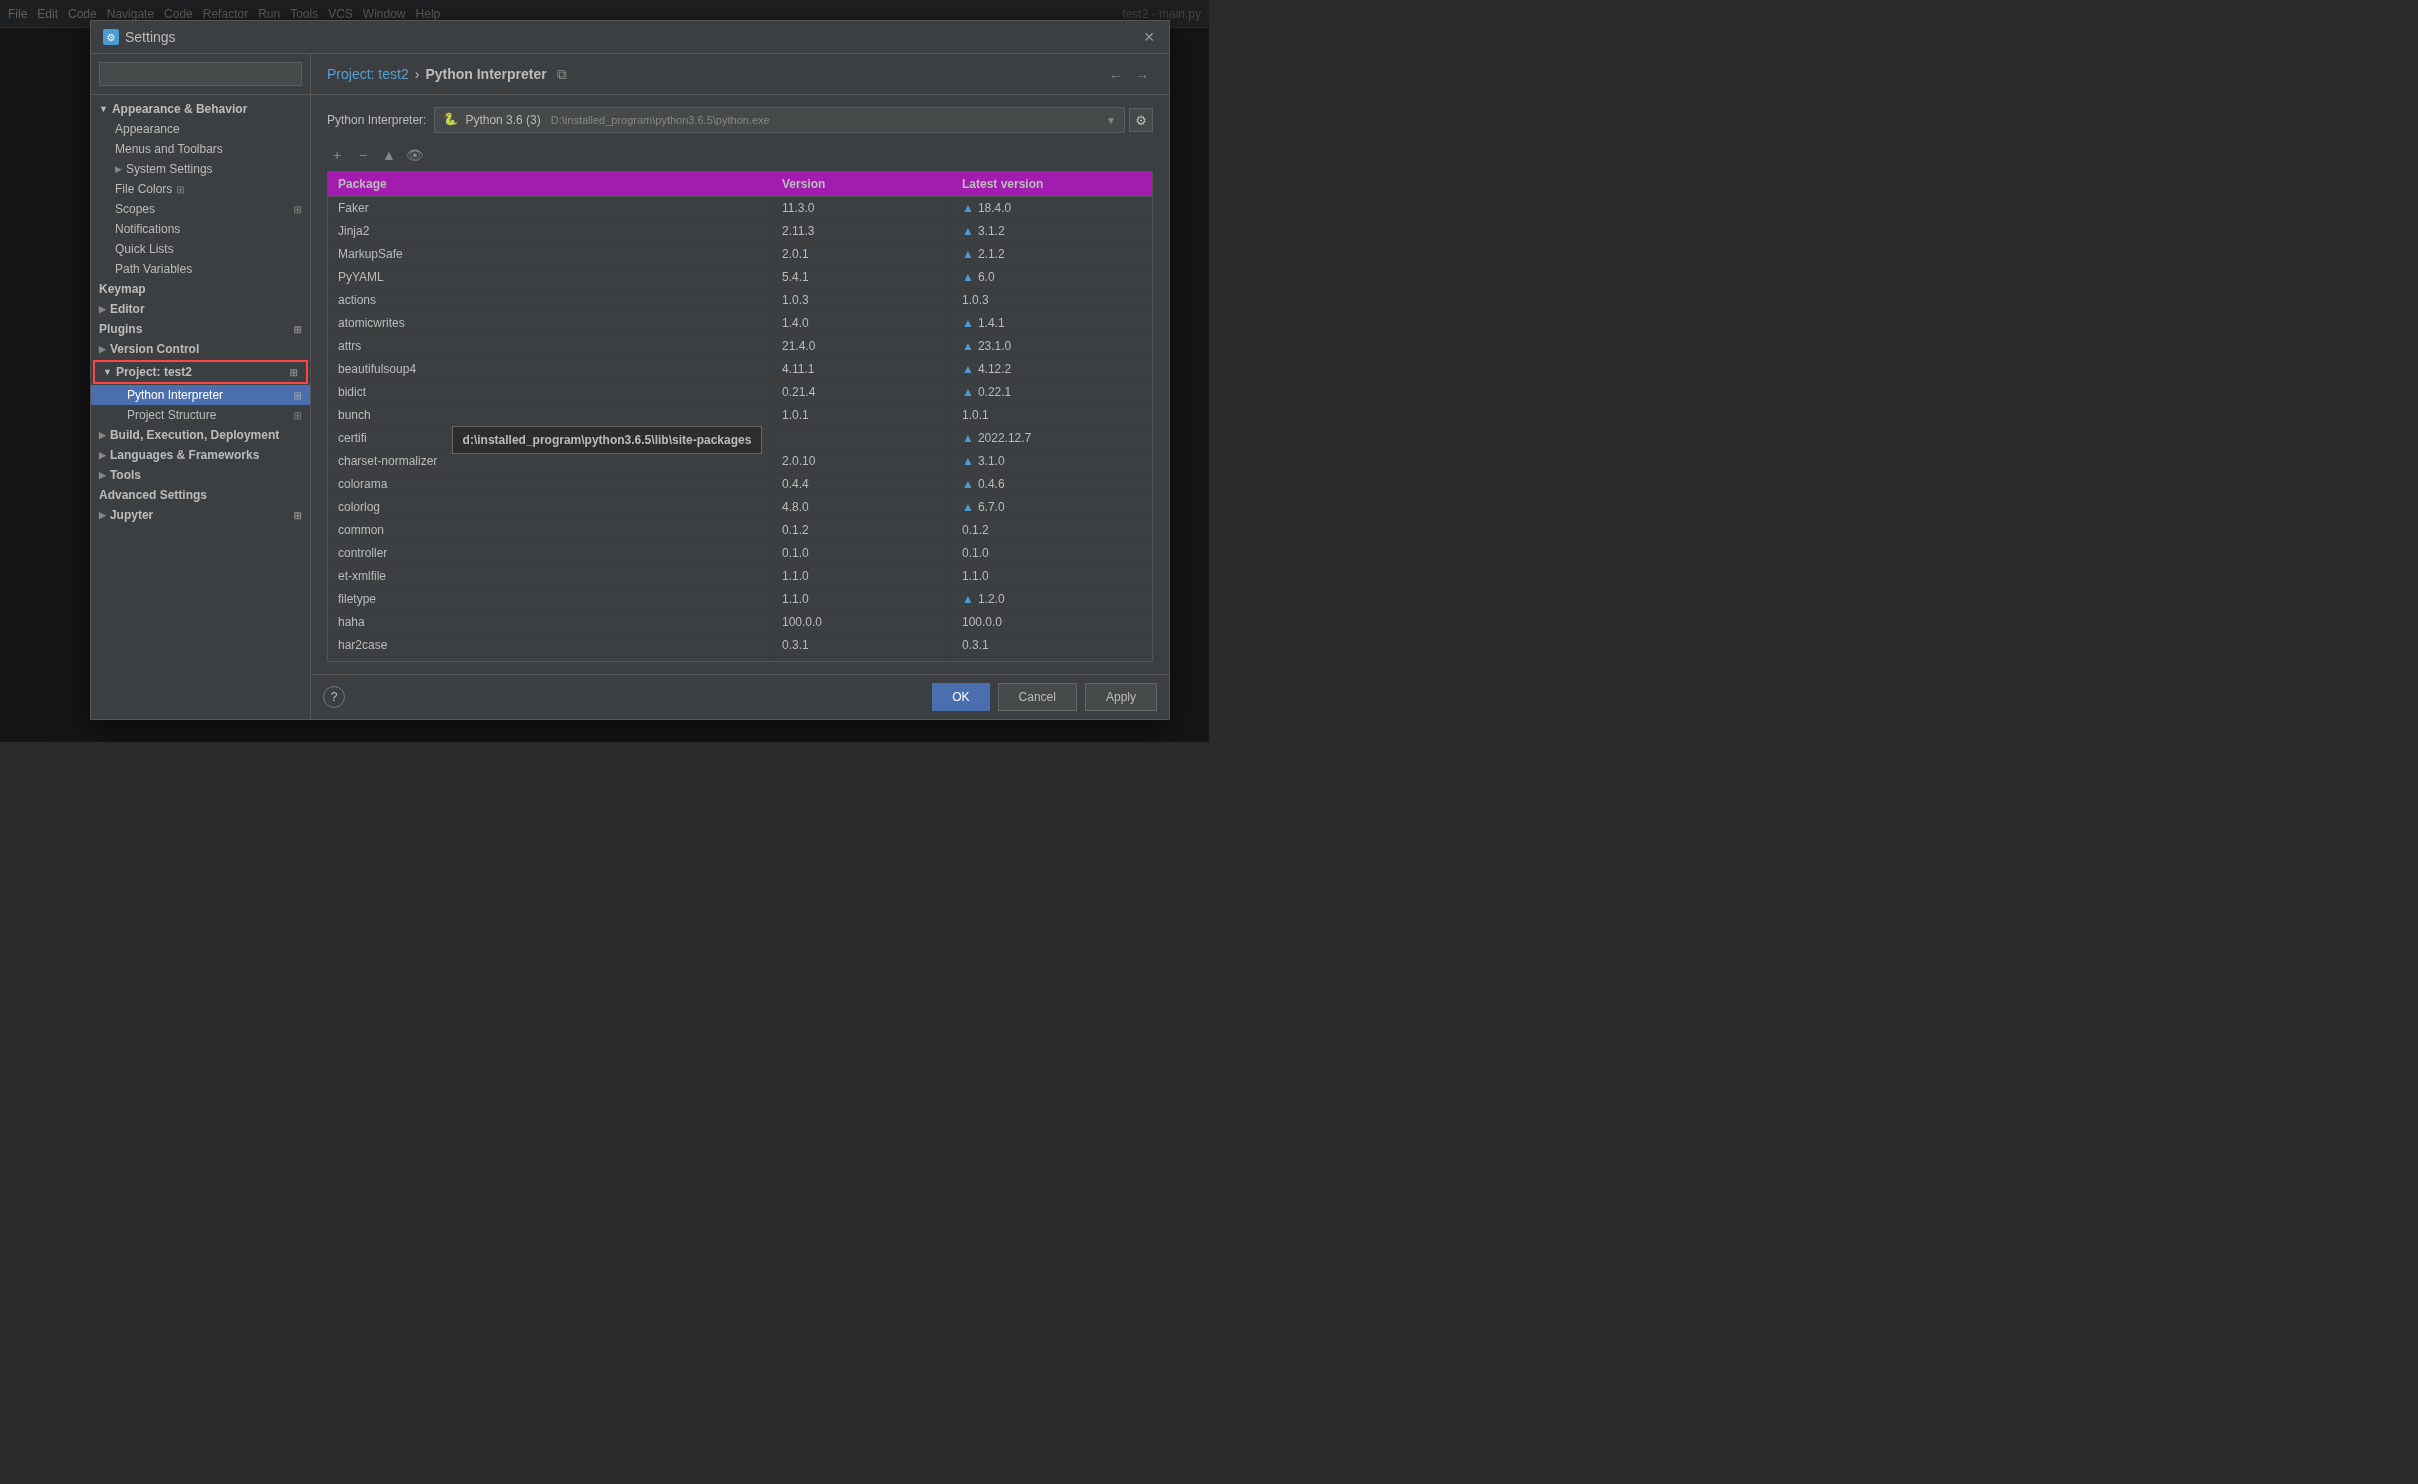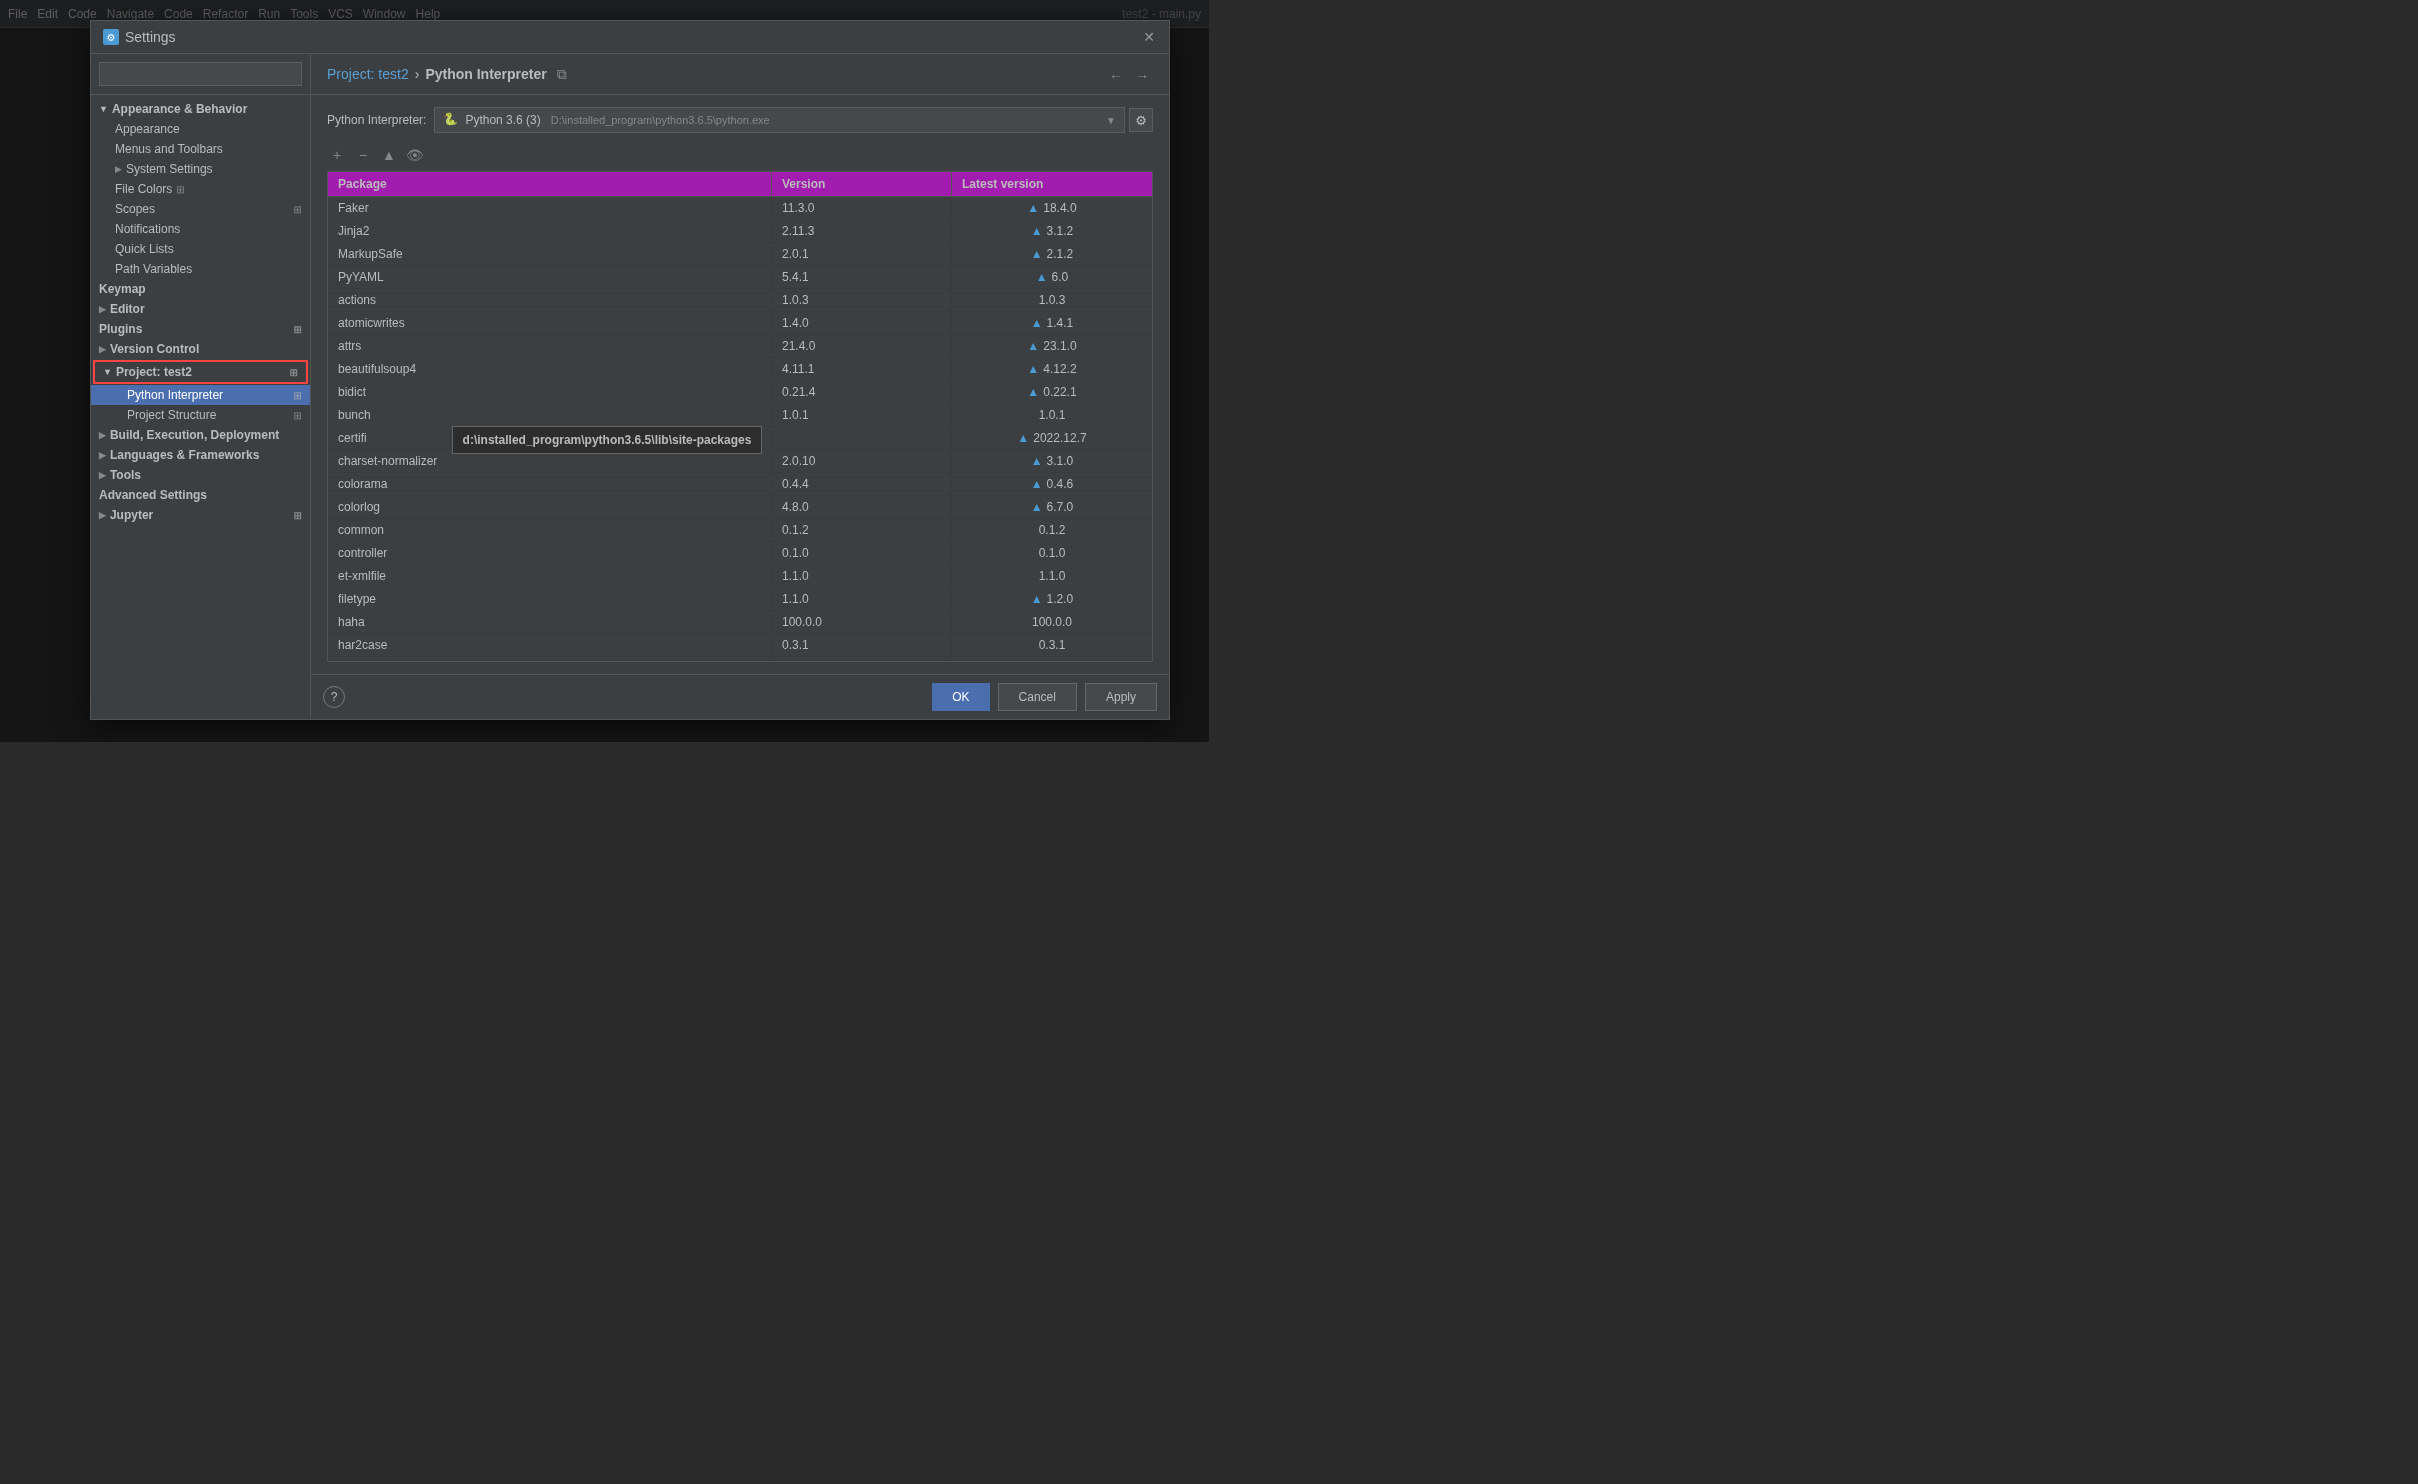--- a/index.html
+++ b/index.html
@@ -342,21 +342,21 @@
     .pkg-cell {
       padding: 4px 10px;
       font-size: 12px;
       color: #bbbbbb;
       border-right: 1px solid #3a3a3a;
       white-space: nowrap;
       overflow: hidden;
       text-overflow: ellipsis;
     }
 
-    .pkg-cell:last-child { border-right: none; text-align: center; }
+    .pkg-cell:last-child { border-right: none; }
 
     .upgrade-icon {
       color: #4a9bd4;
       margin-right: 4px;
     }
 
     
     .tooltip-popup {
       position: absolute;
       background: #2d2d2d;

